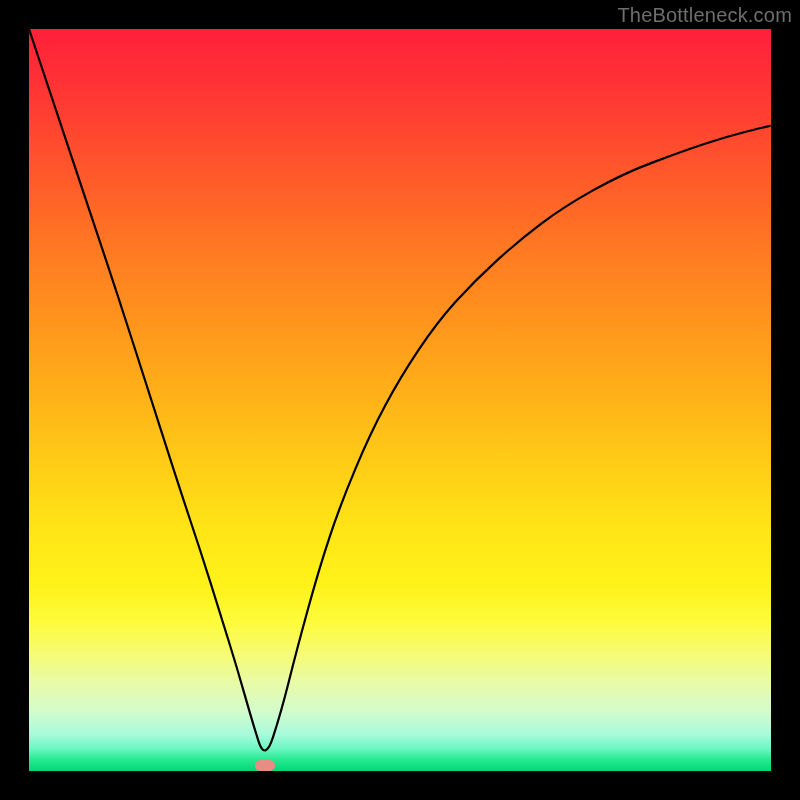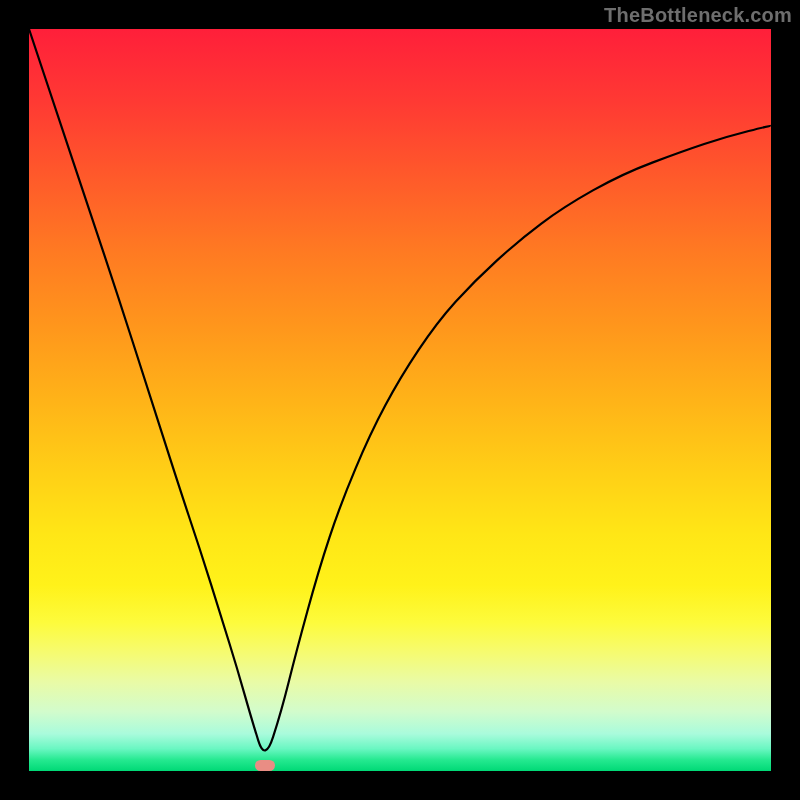--- a/index.html
+++ b/index.html
@@ -43,21 +43,21 @@
       #00d976 100%
     );
   }
   .watermark {
     position: absolute;
     top: 4px;
     right: 8px;
     color: #6e6e6e;
     font-size: 20px;
     letter-spacing: 0.2px;
-    font-weight: 700;
+    font-weight: 400;
     user-select: none;
   }
   svg.curve {
     position: absolute;
     left: 0;
     top: 0;
     width: 742px;
     height: 742px;
     overflow: visible;
   }

